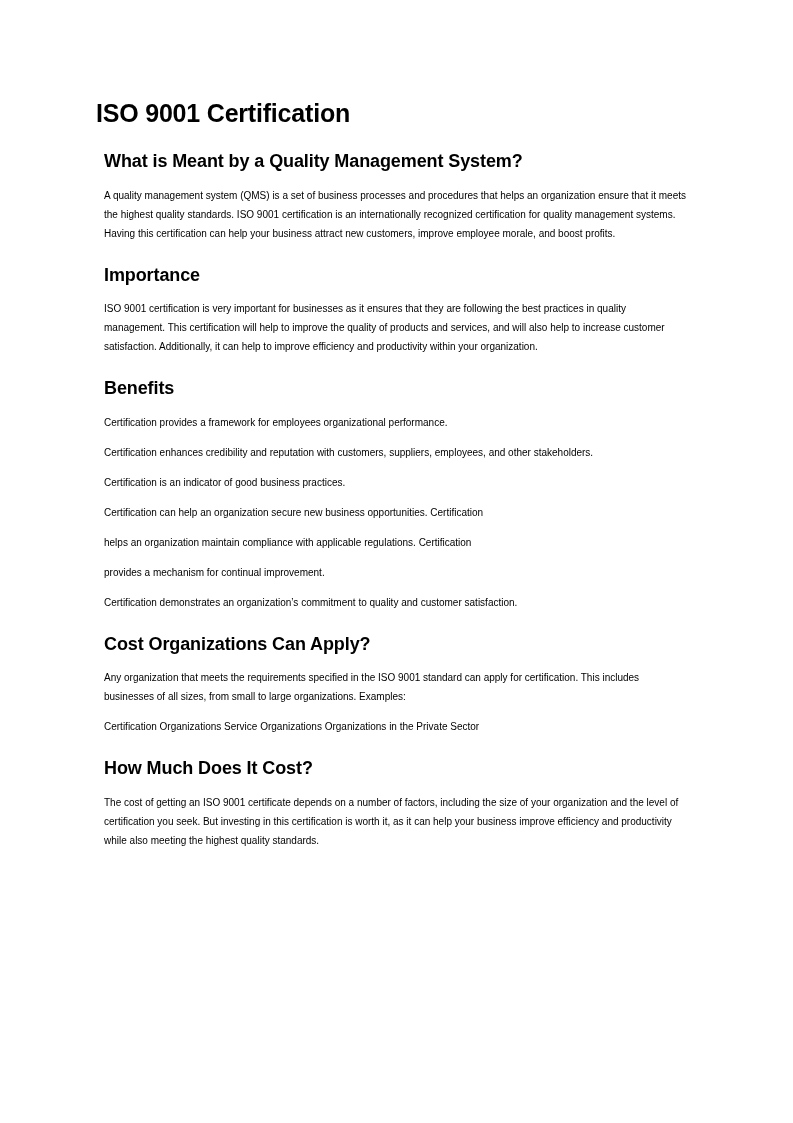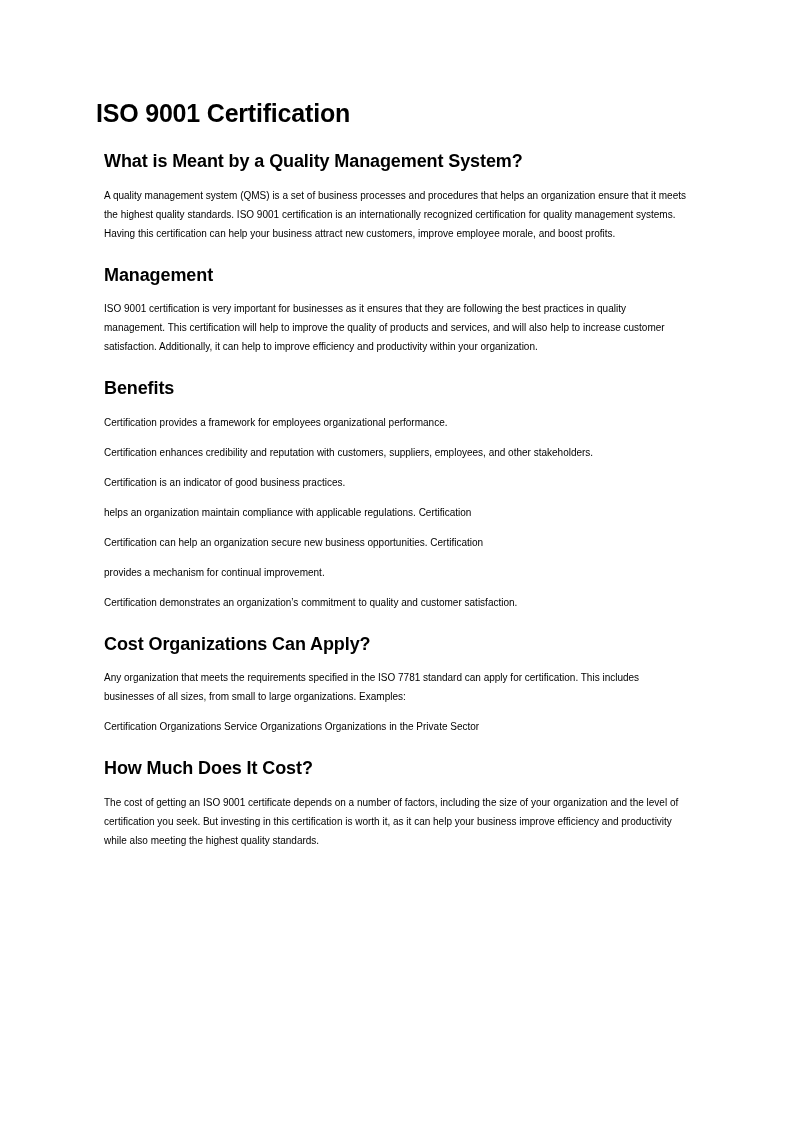--- a/index.html
+++ b/index.html
@@ -46,38 +46,38 @@
 <div class="page">
 
   <h1 class="doc-title">ISO 9001 Certification</h1>
 
   <section>
     <h2 class="section-heading">What is Meant by a Quality Management System?</h2>
     <p class="body-para">A quality management system (QMS) is a set of business processes and procedures that helps an organization ensure that it meets the highest quality standards. ISO 9001 certification is an internationally recognized certification for quality management systems. Having this certification can help your business attract new customers, improve employee morale, and boost profits.</p>
   </section>
 
   <section>
-    <h2 class="section-heading">Management</h2>
+    <h2 class="section-heading">Importance</h2>
     <p class="body-para">ISO 9001 certification is very important for businesses as it ensures that they are following the best practices in quality management. This certification will help to improve the quality of products and services, and will also help to increase customer satisfaction. Additionally, it can help to improve efficiency and productivity within your organization.</p>
   </section>
 
   <section>
     <h2 class="section-heading">Benefits</h2>
     <p class="body-para">Certification provides a framework for employees organizational performance.</p>
     <p class="body-para">Certification enhances credibility and reputation with customers, suppliers, employees, and other stakeholders.</p>
     <p class="body-para">Certification is an indicator of good business practices.</p>
+    <p class="body-para">Certification can help an organization secure new business opportunities. Certification</p>
     <p class="body-para">helps an organization maintain compliance with applicable regulations. Certification</p>
-    <p class="body-para">Certification can help an organization secure new business opportunities. Certification</p>
     <p class="body-para">provides a mechanism for continual improvement.</p>
     <p class="body-para">Certification demonstrates an organization’s commitment to quality and customer satisfaction.</p>
   </section>
 
   <section>
     <h2 class="section-heading">Cost Organizations Can Apply?</h2>
-    <p class="body-para">Any organization that meets the requirements specified in the ISO 7781 standard can apply for certification. This includes businesses of all sizes, from small to large organizations. Examples:</p>
+    <p class="body-para">Any organization that meets the requirements specified in the ISO 9001 standard can apply for certification. This includes businesses of all sizes, from small to large organizations. Examples:</p>
     <p class="body-para">Certification Organizations Service Organizations Organizations in the Private Sector</p>
   </section>
 
   <section>
     <h2 class="section-heading">How Much Does It Cost?</h2>
     <p class="body-para">The cost of getting an ISO 9001 certificate depends on a number of factors, including the size of your organization and the level of certification you seek. But investing in this certification is worth it, as it can help your business improve efficiency and productivity while also meeting the highest quality standards.</p>
   </section>
 
 </div>
 

